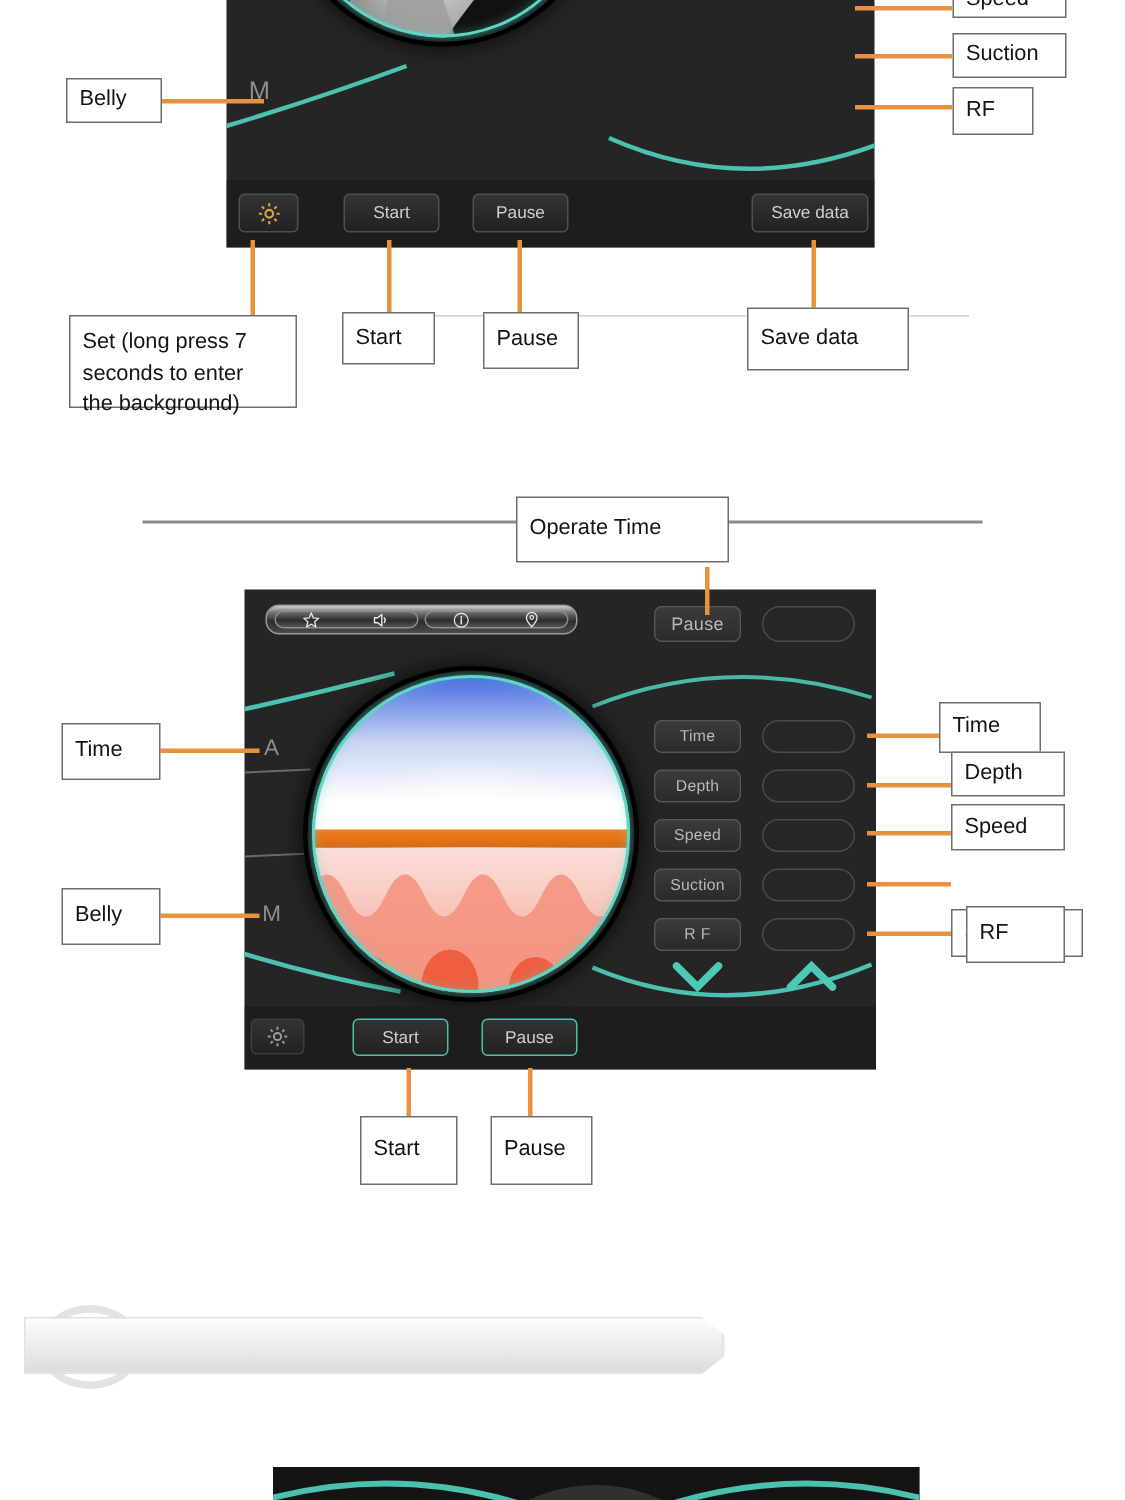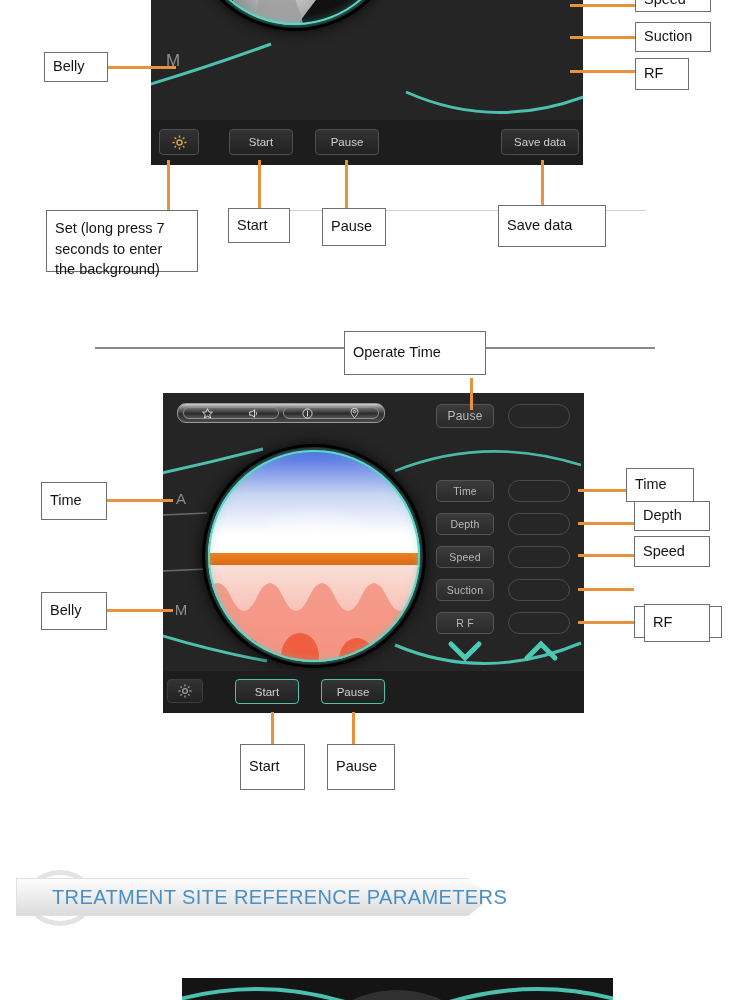--- a/index.html
+++ b/index.html
@@ -379,21 +379,20 @@
 
   <div class="lead-v" style="left:271px; top:712px; height:33px;"></div>
   <div class="callout" style="left:240px; top:744px; width:65px; height:46px;">Start</div>
 
   <div class="lead-v" style="left:352px; top:712px; height:33px;"></div>
   <div class="callout" style="left:327px; top:744px; width:68px; height:46px;">Pause</div>
 
   <div class="banner-wrap" style="left:14px; top:868px; width:500px; height:60px;">
     <div class="banner-ring" style="left:12px; top:2px; width:68px; height:56px;"></div>
     <div class="banner-bar" style="left:2px; top:10px; width:466px; height:38px; clip-path:polygon(0 0, 452px 0, 476px 19px, 452px 38px, 0 38px);"></div>
-    <div class="banner-text" style="left:38px; top:10px; height:38px;">TREATMENT SITE REFERENCE PARAMETERS</div>
   </div>
 
   <div class="device" style="left:182px; top:978px; width:431px; height:22px;">
     <div class="dev-inner" style="background:#141414;">
       <svg width="431" height="60" style="position:absolute;left:0;top:0;">
         <ellipse cx="215" cy="92" rx="92" ry="80" fill="#303030"></ellipse>
         <path d="M -6 22 Q 105 -8 215 44" stroke="#4ec9b6" stroke-width="4" fill="none" opacity=".95"></path>
         <path d="M 215 44 Q 326 -8 437 22" stroke="#4ec9b6" stroke-width="4" fill="none" opacity=".95"></path>
       </svg>
     </div>

